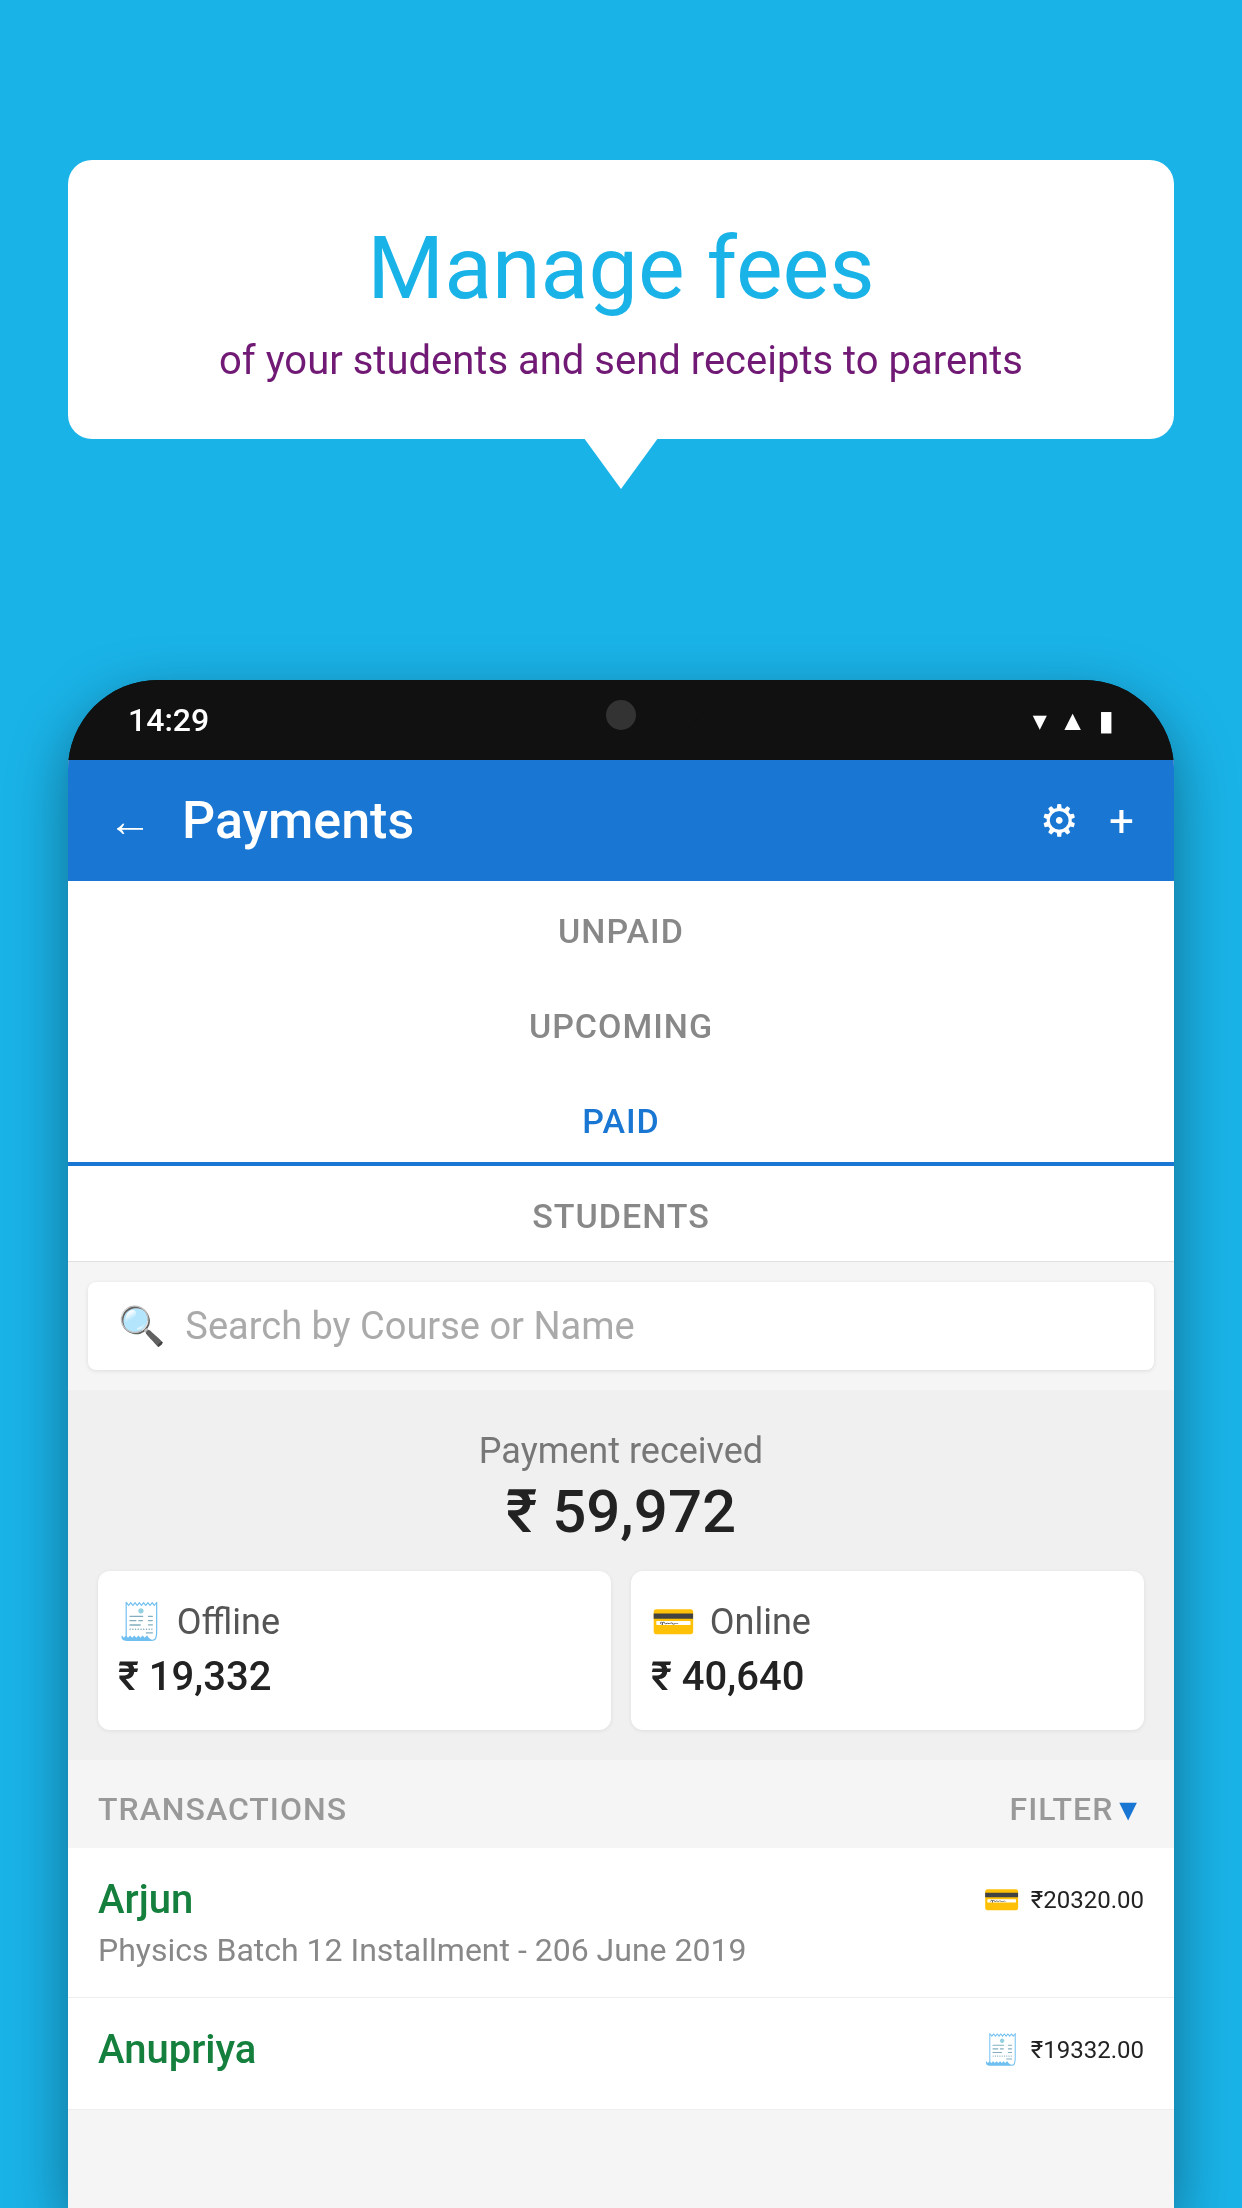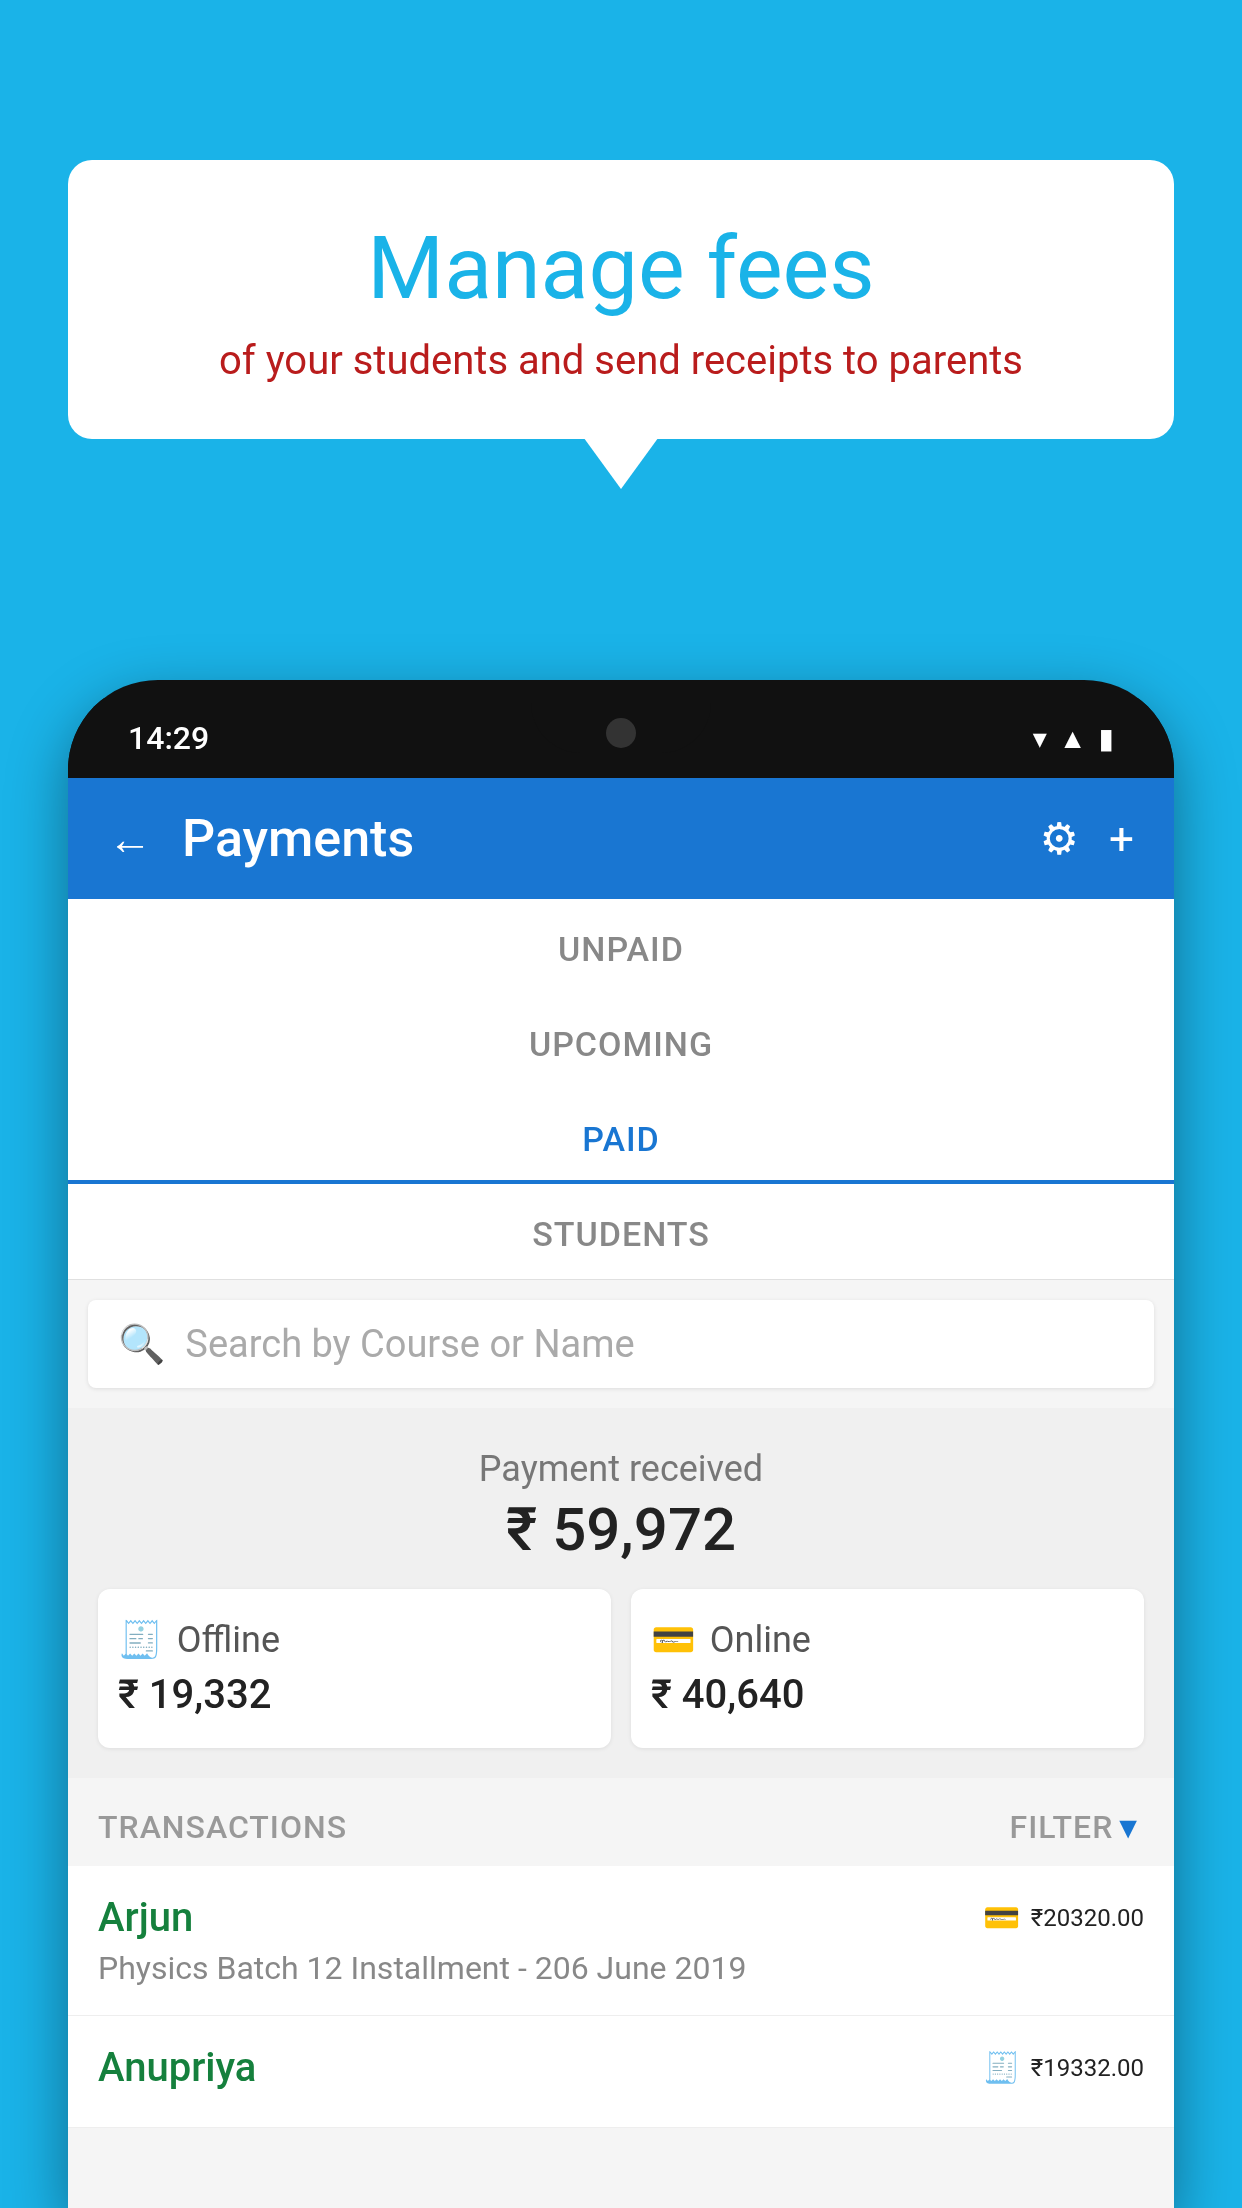--- a/index.html
+++ b/index.html
@@ -38,21 +38,21 @@
     }
     .bubble-title {
       font-size: 88px;
       color: #1ab3e8;
       font-weight: 400;
       line-height: 1.1;
       margin-bottom: 20px;
     }
     .bubble-subtitle {
       font-size: 40px;
-      color: #b91c1c;
+      color: #701a75;
       font-weight: 400;
     }
 
     
     .phone-frame {
       position: absolute;
       top: 680px;
       left: 68px;
       right: 68px;
       bottom: 0;
@@ -64,21 +64,20 @@
 
     
     .phone-top {
       position: relative;
       background: #111;
       height: 80px;
       display: flex;
       align-items: center;
       justify-content: space-between;
       padding: 0 60px;
-      margin-top: 18px;
     }
     .phone-top::before {
       content: '';
       position: absolute;
       top: 0;
       left: 50%;
       transform: translateX(-50%);
       width: 180px;
       height: 55px;
       background: #111;

